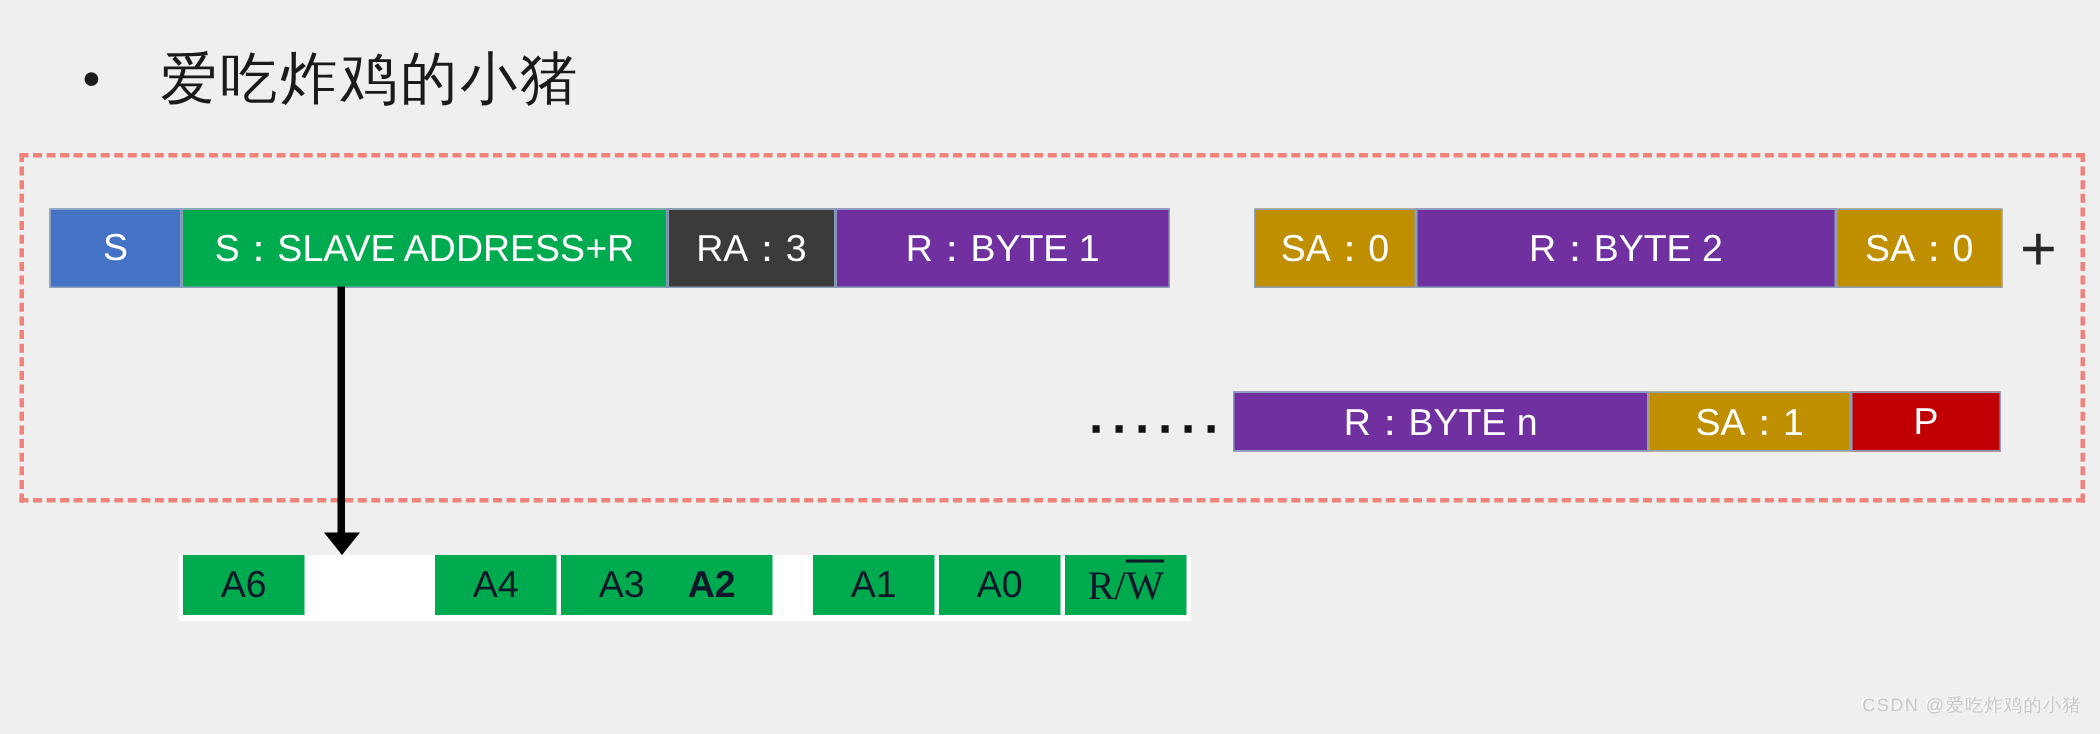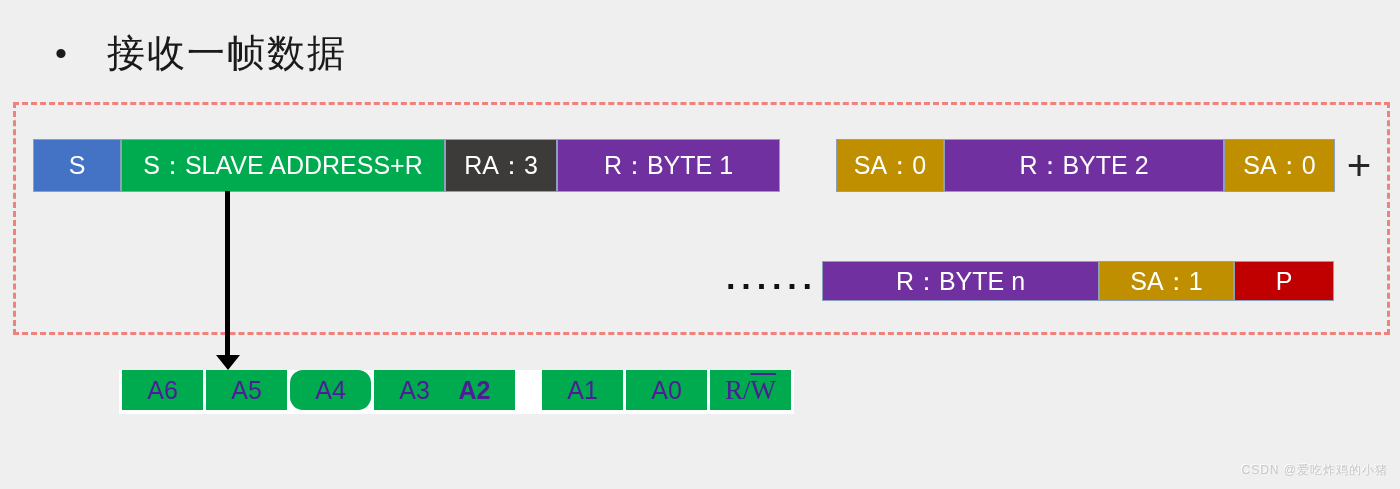--- a/index.html
+++ b/index.html
@@ -111,25 +111,25 @@
     position:absolute;
     left:119px; top:370px;
     width:675px; height:44px;
     background:#ffffff;
   }
   .bit{
     position:absolute;
     top:370px; height:40px; width:81px;
     background:var(--green);
     border:none;
-    color:#4c1d95;
+    color:#0f172a;
     font-size:25px;
     display:flex; align-items:center; justify-content:center;
   }
-  .bit0{left:122px;} .bit1{left:206px;} .bit2{left:290px;border-radius:13px;} .bit3{left:374px;}
+  .bit0{left:122px;} .bit1{left:206px;} .bit2{left:290px;} .bit3{left:374px;}
   .bit4{left:434px;font-weight:bold;} .bit5{left:542px;} .bit6{left:626px;} .bit7{left:710px;}
   .bit-rw{
     font-family:"Liberation Serif", serif;
     font-size:27px;
   }
   .bit-rw .ovl{ text-decoration:overline; }
   
   .watermark{
     position:absolute;
     right:12px; bottom:10px;
@@ -139,21 +139,21 @@
     letter-spacing:1px;
   }
 </style>
 </head>
 <body>
 
 <div class="stage">
 
   <div class="title">
     <span class="bullet">•</span>
-    <span class="title-text">接收一帧数据</span>
+    <span class="title-text">爱吃炸鸡的小猪</span>
   </div>
 
   <div class="frame"></div>
 
   <div class="block row1 r1b0">S</div>
   <div class="block row1 r1b1">S：SLAVE ADDRESS+R</div>
   <div class="block row1 r1b2">RA：3</div>
   <div class="block row1 r1b3">R：BYTE 1</div>
   <div class="block row1 r1b4">SA：0</div>
   <div class="block row1 r1b5">R：BYTE 2</div>
@@ -163,21 +163,20 @@
   <div class="ellipsis">······</div>
   <div class="block row2 r2b0">R：BYTE n</div>
   <div class="block row2 r2b1">SA：1</div>
   <div class="block row2 r2b2">P</div>
 
   <div class="arrow-line"></div>
   <div class="arrow-head"></div>
 
   <div class="bits-underlay"></div>
   <div class="bit bit0">A6</div>
-  <div class="bit bit1">A5</div>
   <div class="bit bit2">A4</div>
   <div class="bit bit3">A3</div>
   <div class="bit bit4">A2</div>
   <div class="bit bit5">A1</div>
   <div class="bit bit6">A0</div>
   <div class="bit bit7 bit-rw">
     <span>R/</span>
       <span class="ovl">W</span>
   </div>
 

